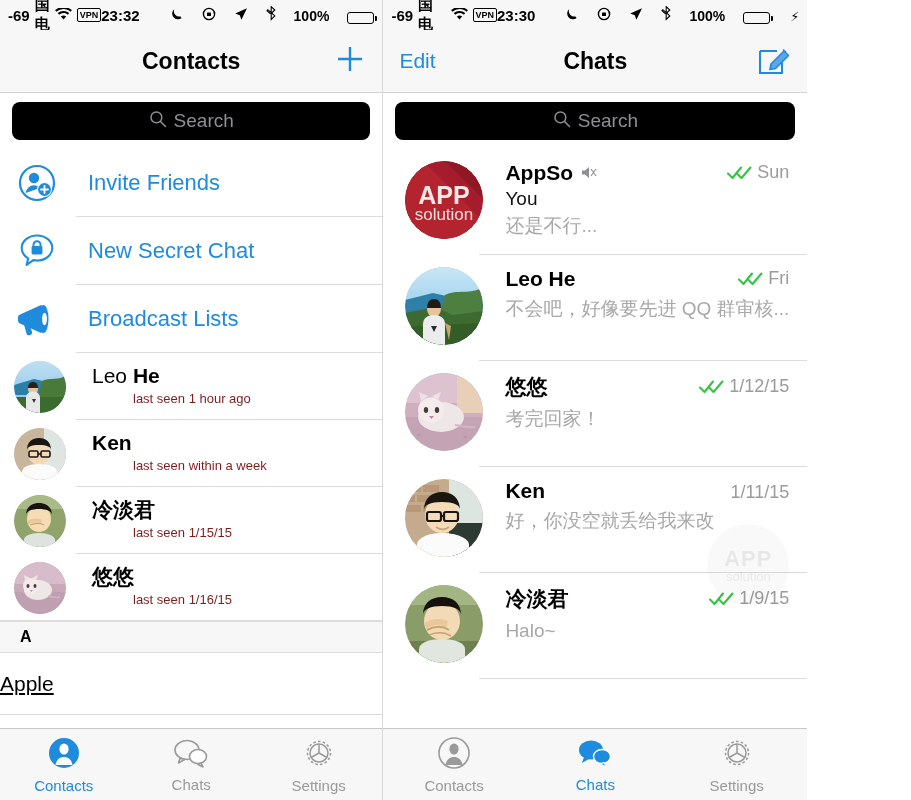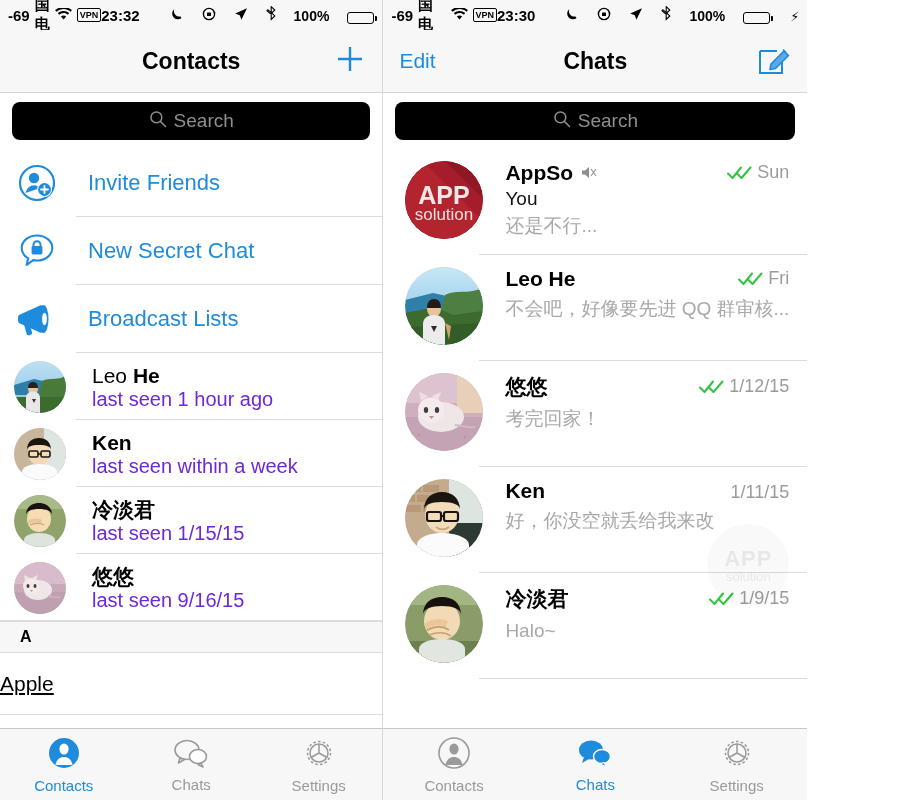--- a/index.html
+++ b/index.html
@@ -66,21 +66,21 @@
   .actionrow .lbl { font-size: 22px; color: #1f8bdd; margin-left: 28px; }
   .sep { position: absolute; left: 76px; right: 0; bottom: 0;
          height: 1px; background: #dcdcdc; }
   .sep.full { left: 0; }
 
   .contactrow { display: flex; align-items: center; height: 67px;
                 padding-left: 14px; position: relative; }
   .contactrow .txt { margin-left: 26px; }
   .c-name { font-size: 21px; color: #000; line-height: 25px; }
   .c-name .bold { font-weight: bold; }
-  .c-sub { font-size: 20px; color: #6d28d9; line-height: 22px; }
+  .c-sub { font-size: 13px; color: #7f1d1d; line-height: 22px; margin-left: 41px; }
 
   .sectionhdr { height: 32px; background: #f7f7f7; display: flex;
                 align-items: center; padding-left: 20px;
                 border-top: 1px solid #dcdcdc; border-bottom: 1px solid #dcdcdc;
                 font-size: 16px; font-weight: bold; color: #000; }
   .plainrow { height: 62px; display: flex; align-items: center;
               position: relative; text-decoration: underline; }
   .plainrow .p-name { font-size: 21px; color: #000; }
 
   
@@ -341,21 +341,21 @@
               <path d="M22 19l2-6-6 3z" fill="#efe2e6"></path>
               <ellipse cx="14" cy="24" rx="1.5" ry="2" fill="#4a3a3e"></ellipse>
               <ellipse cx="21" cy="24" rx="1.5" ry="2" fill="#4a3a3e"></ellipse>
               <path d="M16 28h3l-1.5 2z" fill="#c08fa0"></path>
               <path d="M34 34c4 1 8 2 12 1" stroke="#d2b4c2" stroke-width="1.4" fill="none"></path>
             </g>
           </svg>
         </div>
         <div class="txt">
           <div class="c-name"><span class="bold">悠悠</span></div>
-          <div class="c-sub">last seen 9/16/15</div>
+          <div class="c-sub">last seen 1/16/15</div>
         </div>
         <div class="sep full"></div>
       </div>
 
       <div class="sectionhdr">A</div>
 
       <div class="plainrow">
         <div class="p-name">Apple</div>
         <div class="sep full"></div>
       </div>

